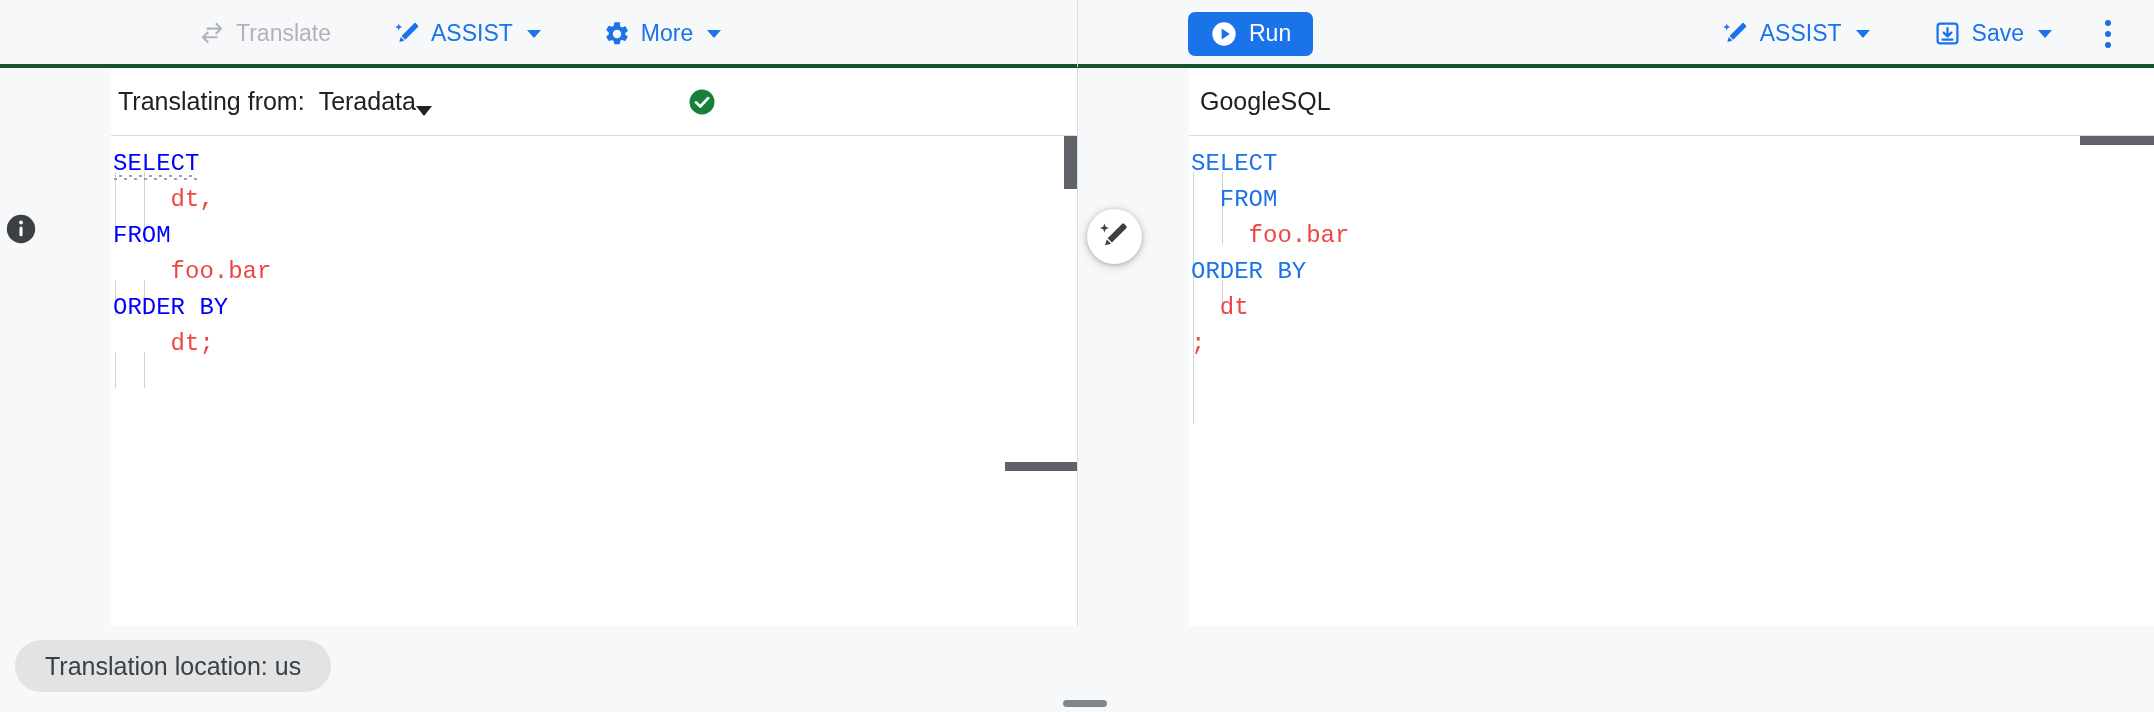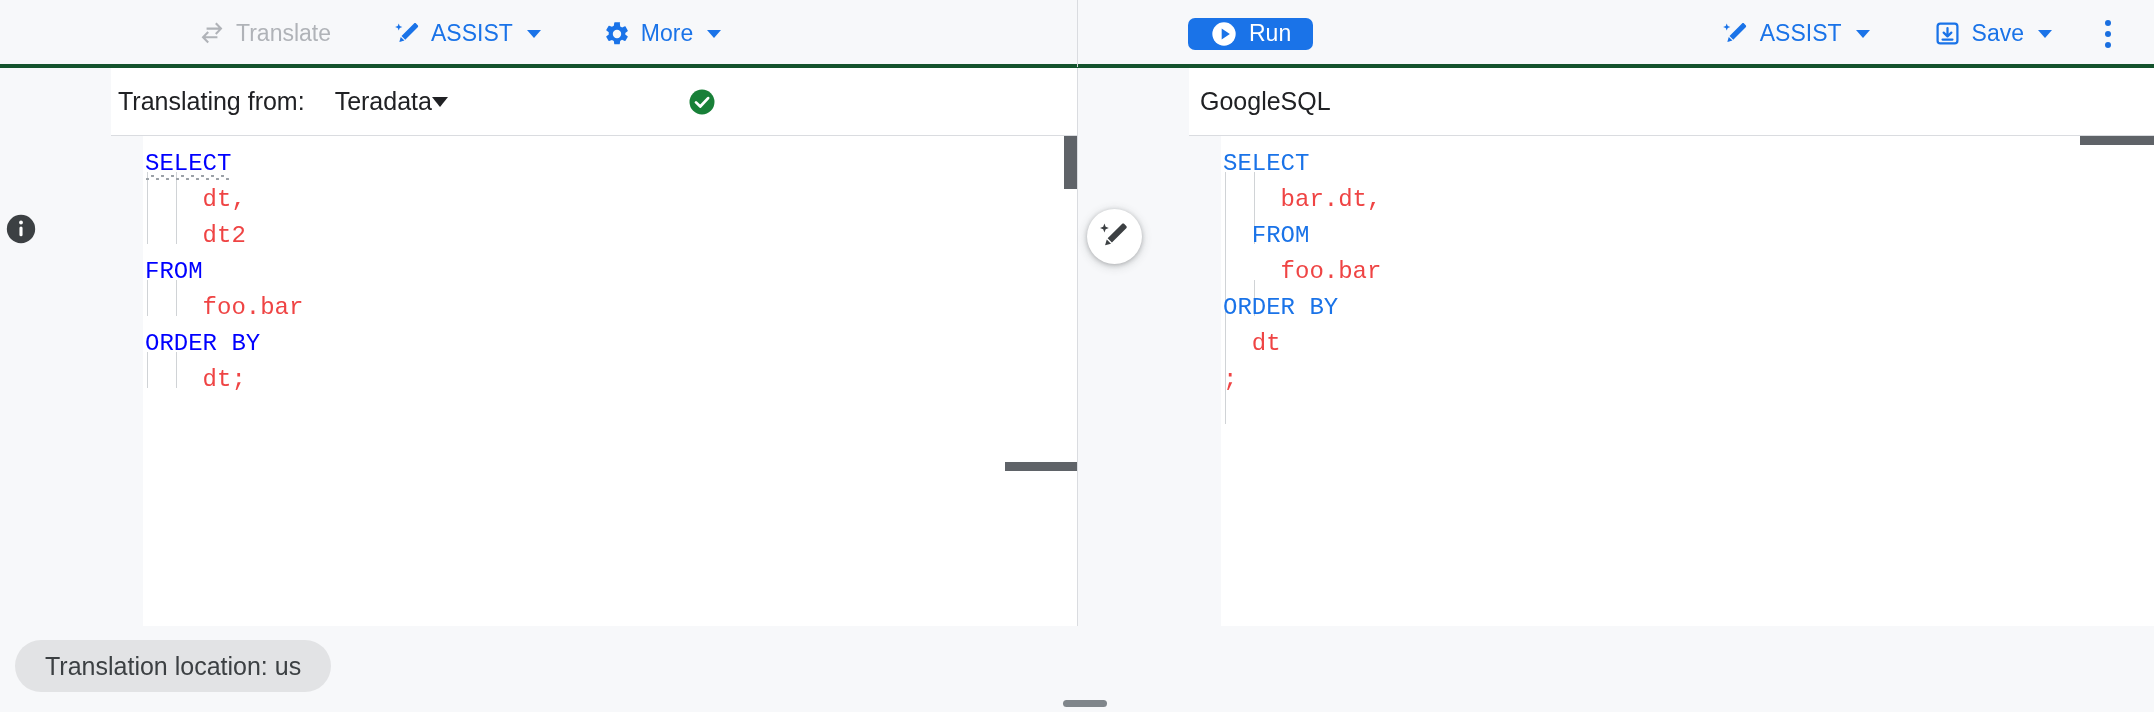--- a/index.html
+++ b/index.html
@@ -35,21 +35,21 @@
   .tb-btn.disabled{color:#b0b3b8;cursor:default;}
   .tb-btn .caret{
     width:0;height:0;border-left:7px solid transparent;border-right:7px solid transparent;
     border-top:8px solid currentColor;margin-left:4px;
   }
   .tb-ico{display:inline-flex;align-items:center;justify-content:center;width:28px;height:28px;flex:none;}
   .tb-ico svg{display:block;}
 
   .run-btn{
     display:flex;align-items:center;gap:11px;
-    height:32px;padding:0 22px;border:none;border-radius:7px;
+    height:44px;padding:0 22px;border:none;border-radius:7px;
     background:#1a73e8;color:#fff;font-size:23px;
     font-family:"Liberation Sans",sans-serif;cursor:pointer;
   }
   .kebab{
     width:48px;height:48px;border:none;background:transparent;cursor:pointer;
     display:flex;flex-direction:column;align-items:center;justify-content:center;gap:5px;border-radius:50%;
   }
   .kebab i{width:6px;height:6px;border-radius:50%;background:#1a6fe0;display:block;}
 
   
@@ -64,41 +64,41 @@
   .info-icon{position:absolute;left:4px;top:144px;width:34px;height:34px;}
 
   
   .hdr{
     position:absolute;left:111px;top:0;right:0;height:68px;
     background:#ffffff;border-bottom:1px solid #dadce0;
     display:flex;align-items:center;box-sizing:border-box;
   }
   .hdr-label{font-size:25px;color:#202124;margin-left:7px;}
   .hdr-select{
-    display:flex;align-items:center;margin-left:24px;
+    display:flex;align-items:flex-end;margin-left:8px;
     font-size:25px;color:#202124;background:transparent;border:none;cursor:pointer;
     font-family:"Liberation Sans",sans-serif;padding:4px 6px;border-radius:4px;
   }
   .hdr-select .caret{
     width:0;height:0;border-left:8px solid transparent;border-right:8px solid transparent;
     border-top:10px solid #202124;
   }
   .hdr-status{position:absolute;right:360px;top:19px;width:30px;height:30px;}
 
   .hdr-right{
     position:absolute;left:111px;top:0;right:0;height:68px;
     background:#ffffff;border-bottom:1px solid #dadce0;
     display:flex;align-items:center;box-sizing:border-box;
   }
   .hdr-right .hdr-title{font-size:25px;color:#202124;margin-left:11px;}
 
   
   .editor{
     position:absolute;left:111px;top:68px;right:0;bottom:0;
-    background:#ffffff;overflow:hidden;margin-left:32px;
+    background:#ffffff;overflow:hidden;
   }
   .editor.right{left:111px;}
   .code-area{position:absolute;left:0;top:0;right:0;bottom:0;padding-top:9px;}
   .line{
     position:relative;height:36px;display:flex;align-items:center;
     font-family:"Liberation Mono",monospace;font-size:24px;
   }
   .ltext{white-space:pre;color:#ef4444;padding-left:2px;}
   .kw-l{color:#0000ff;}
   .kw-r{color:#1a73e8;}
@@ -282,24 +282,20 @@
 
             <span class="ltext kw-l">SELECT</span>
             <span class="squiggle"></span>
           </div>
           <div class="line">
 
             <span class="ltext">    dt,</span>
           </div>
           <div class="line">
 
-            <span class="ltext">    dt2</span>
-          </div>
-          <div class="line">
-
             <span class="ltext kw-l">FROM</span>
           </div>
           <div class="line">
 
             <span class="ltext">    foo.bar</span>
           </div>
           <div class="line">
 
             <span class="ltext kw-l">ORDER BY</span>
           </div>
@@ -329,24 +325,20 @@
 
       <div class="editor right">
         <div class="code-area">
           <div class="guide" style="left:4px;top:36px;height:252px;"></div>
           <div class="guide" style="left:33px;top:36px;height:72px;"></div>
           <div class="guide" style="left:33px;top:144px;height:36px;"></div>
 
           <div class="line">
 
             <span class="ltext kw-r">SELECT</span>
-          </div>
-          <div class="line">
-
-            <span class="ltext">    bar.dt,</span>
           </div>
           <div class="line">
 
             <span class="ltext kw-r">  FROM</span>
           </div>
           <div class="line">
 
             <span class="ltext">    foo.bar</span>
           </div>
           <div class="line">

